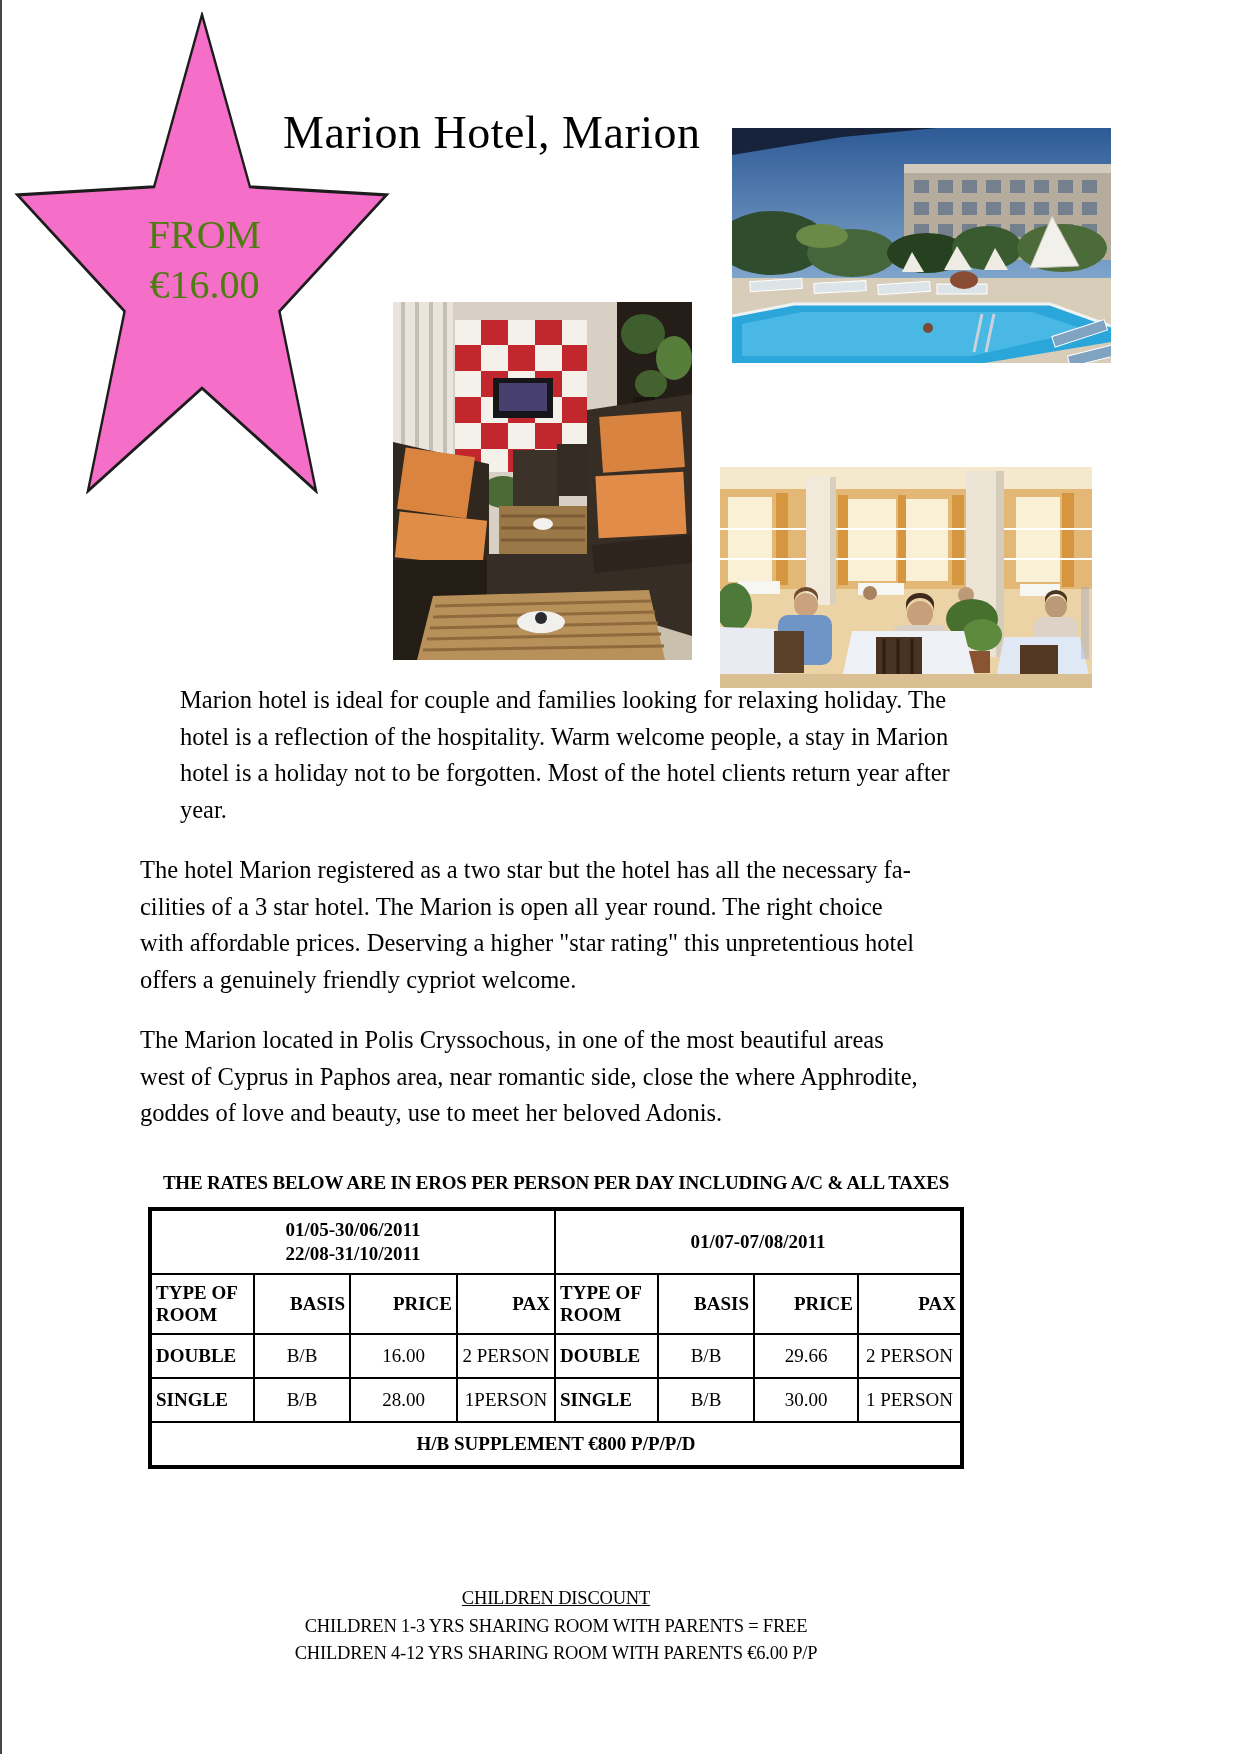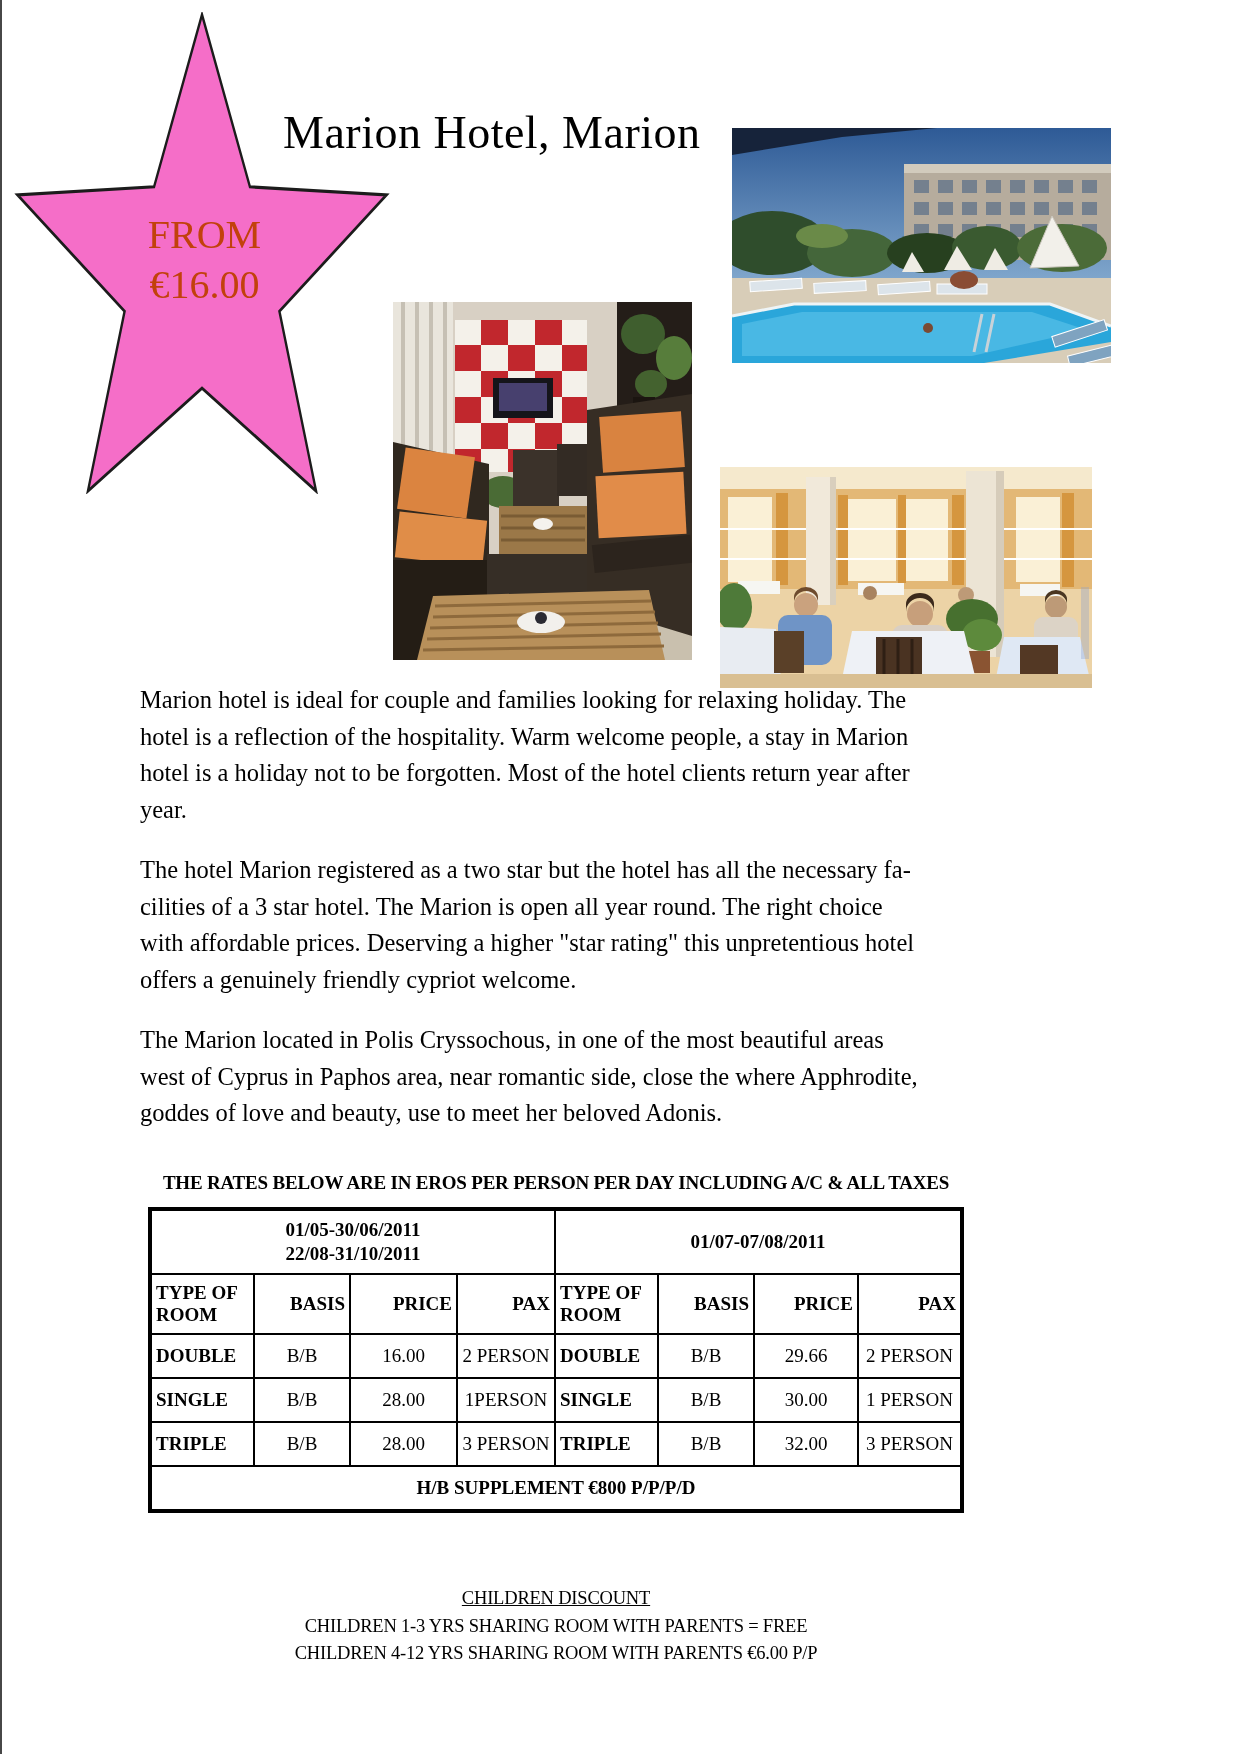--- a/index.html
+++ b/index.html
@@ -9,32 +9,32 @@
     font-family:"Liberation Serif","DejaVu Serif",serif;color:#000;
   }
   .edge-line{position:absolute;left:0;top:0;width:2px;height:100%;background:#474747;}
   .doc-title{
     position:absolute;left:283px;top:106px;font-size:46px;white-space:nowrap;
     letter-spacing:0.5px;
   }
   .star-wrap{position:absolute;left:8px;top:12px;width:388px;height:482px;}
   .badge-text{
     position:absolute;left:52px;top:210px;width:305px;text-align:center;
-    font-size:40px;line-height:50px;color:#c2410c;
+    font-size:40px;line-height:50px;color:#4d7c0f;
   }
   .photo{position:absolute;overflow:hidden;}
   .photo svg{display:block;}
   .pool-photo{left:732px;top:128px;width:379px;height:235px;}
   .lounge-photo{left:393px;top:302px;width:299px;height:358px;}
   .restaurant-photo{left:720px;top:467px;width:372px;height:221px;}
   .para{
     position:absolute;left:140px;width:960px;font-size:24.5px;line-height:36.6px;
     white-space:pre-line;letter-spacing:0px;
   }
-  .p1{top:682px;} .p2{top:852px;} .p3{top:1022px;}
+  .p1{top:682px;margin-left:40px;} .p2{top:852px;} .p3{top:1022px;}
   .rates-heading{
     position:absolute;left:150px;top:1172px;width:812px;text-align:center;
     font-weight:bold;font-size:19px;letter-spacing:-0.2px;white-space:nowrap;
   }
   table.rates{
     position:absolute;left:148px;top:1207px;width:812px;
     border-collapse:collapse;table-layout:fixed;
     border:4px solid #000;
     font-family:"Liberation Serif","DejaVu Serif",serif;
   }
@@ -324,30 +324,20 @@
       <tr class="data-row">
         <td class="room">SINGLE</td>
         <td class="c">B/B</td>
         <td class="c">28.00</td>
         <td class="c">1PERSON</td>
         <td class="room vdiv">SINGLE</td>
         <td class="c">B/B</td>
         <td class="c">30.00</td>
         <td class="c">1 PERSON</td>
       </tr>
-      <tr class="data-row">
-        <td class="room">TRIPLE</td>
-        <td class="c">B/B</td>
-        <td class="c">28.00</td>
-        <td class="c">3 PERSON</td>
-        <td class="room vdiv">TRIPLE</td>
-        <td class="c">B/B</td>
-        <td class="c">32.00</td>
-        <td class="c">3 PERSON</td>
-      </tr>
       <tr class="footer-row">
         <td colspan="8">H/B SUPPLEMENT €800 P/P/P/D</td>
       </tr>
     </tbody>
   </table>
 
   <div class="children-block">
     <div class="children-title">CHILDREN DISCOUNT</div>
     <div>CHILDREN 1-3 YRS SHARING ROOM WITH PARENTS = FREE</div>
     <div>CHILDREN 4-12 YRS SHARING ROOM WITH PARENTS €6.00 P/P</div>

